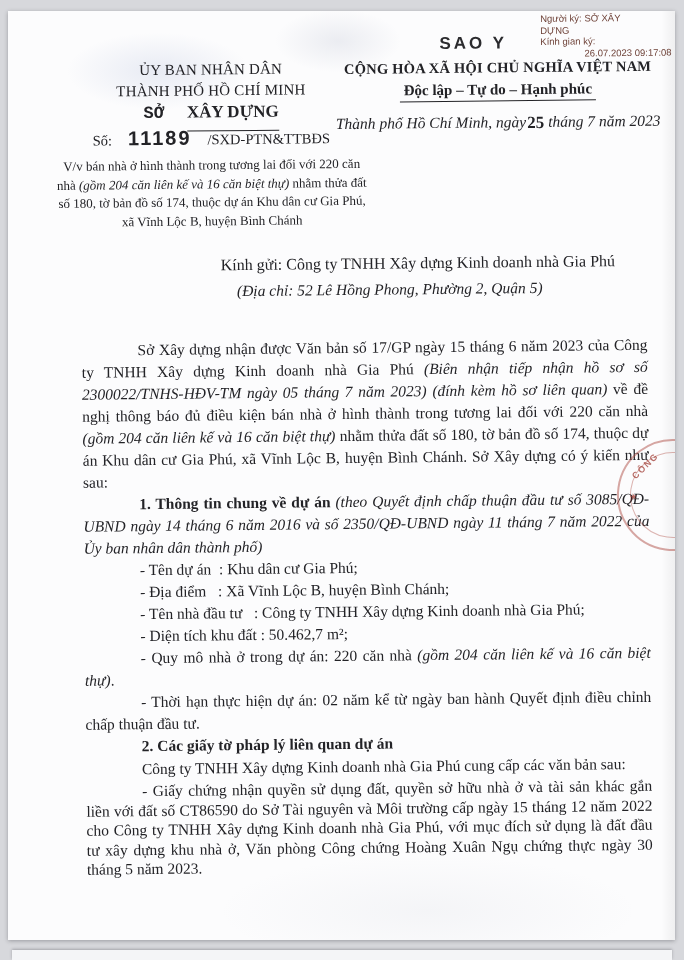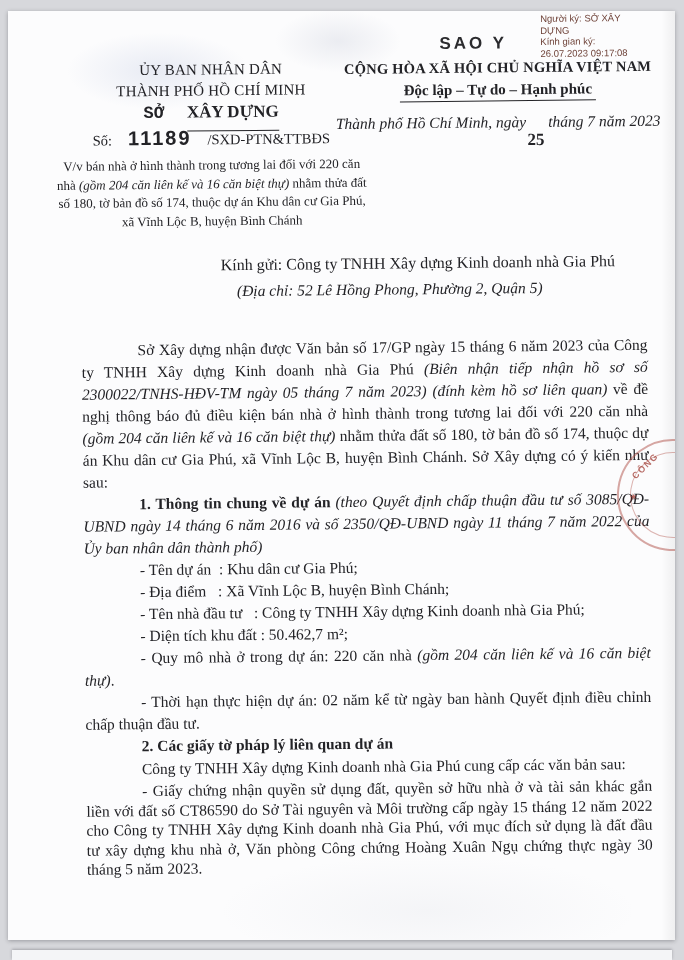--- a/index.html
+++ b/index.html
@@ -42,29 +42,29 @@
   .sao-y {
     position:absolute; left:109px; top:20px;
     font-family:"Liberation Sans","DejaVu Sans",sans-serif;
     font-weight:bold; font-size:17px; letter-spacing:3px; color:#2b2b2e;
   }
   .sig {
     position:absolute; left:210px; top:0; width:102px;
     font-family:"Liberation Sans","DejaVu Sans",sans-serif;
     font-size:9.5px; line-height:11.5px; color:#6e4238; text-align:left;
   }
-  .sig-time { white-space:nowrap; }
+  .sig-time { white-space:nowrap;margin-left:44px; }
   .nation { position:absolute; left:0; right:0; top:46px; text-align:center;
     font-weight:bold; font-size:14.5px; letter-spacing:.2px; }
   .motto { position:absolute; left:0; right:0; top:68px; text-align:center;
     font-weight:bold; font-size:15px; }
   .motto-inner { display:inline-block; border-bottom:1.5px solid #232327; padding:0 4px 2px; }
   .date-line { position:absolute; left:0; right:0; top:99px; text-align:center;
     font-style:italic; font-size:15.5px; }
-  .date-day { font-style:normal; font-weight:600; font-size:17px; position:relative; top:18px; margin:0 4px 0 1px; }
+  .date-day { font-style:normal; font-weight:600; font-size:17px; position:relative; top:1px; margin:0 4px 0 1px; }
 
   
   .recipient { position:absolute; left:210px; top:240px; font-size:16px; line-height:26px; }
   .recipient-addr { font-style:italic; font-size:15.5px; margin-left:16px; }
 
   
   .body-block {
     position:absolute; left:70px; top:326px; width:566px;
     font-size:15.5px; line-height:22px; text-align:justify;
   }

